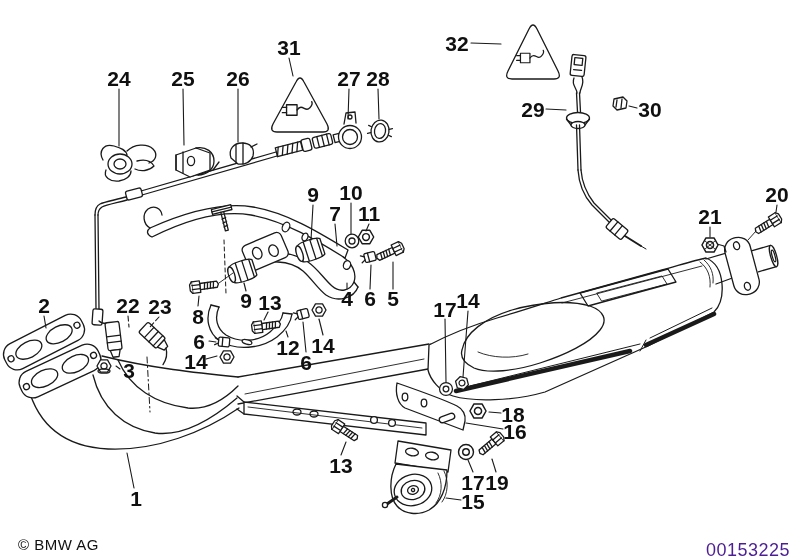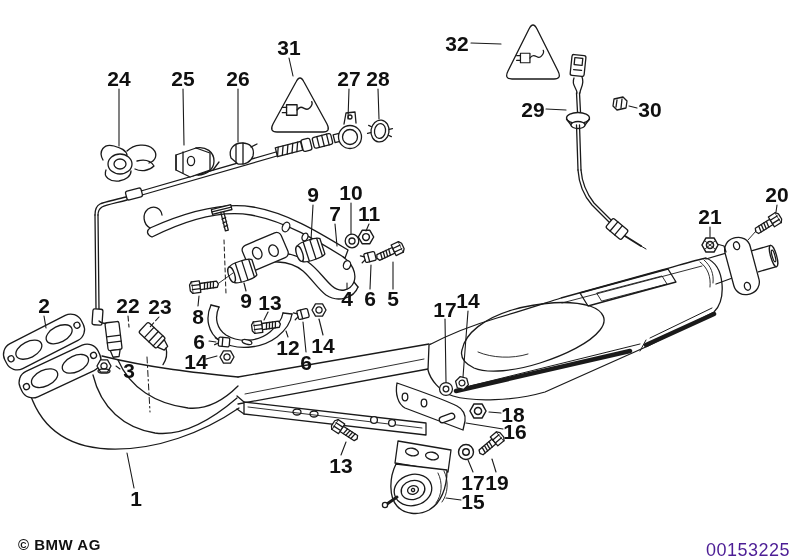--- a/index.html
+++ b/index.html
@@ -1,19 +1,19 @@
 <!DOCTYPE html>
 <html><head>
 <meta charset="utf-8">
 <style>
   html,body{margin:0;padding:0;background:#e8e8e8;}
   .stage{position:relative;width:799px;height:559px;background:#fff;overflow:hidden;
          font-family:"Liberation Sans","DejaVu Sans",sans-serif;}
   .stage svg{position:absolute;left:0;top:0;}
-  .copyright{position:absolute;left:18px;top:536px;font-size:15px;font-weight:bold;color:#111;
+  .copyright{position:absolute;left:18px;top:536px;font-size:15px;font-weight:normal;color:#111;
              letter-spacing:0.5px;}
   .imgno{position:absolute;right:9px;top:540px;font-size:18px;font-weight:400;color:#4c1d95;
          letter-spacing:0.5px;}
 </style>
 </head>
 <body>
 
 <div class="stage">
   <svg id="diagram-svg" width="799" height="559" viewBox="0 0 799 559">
 

